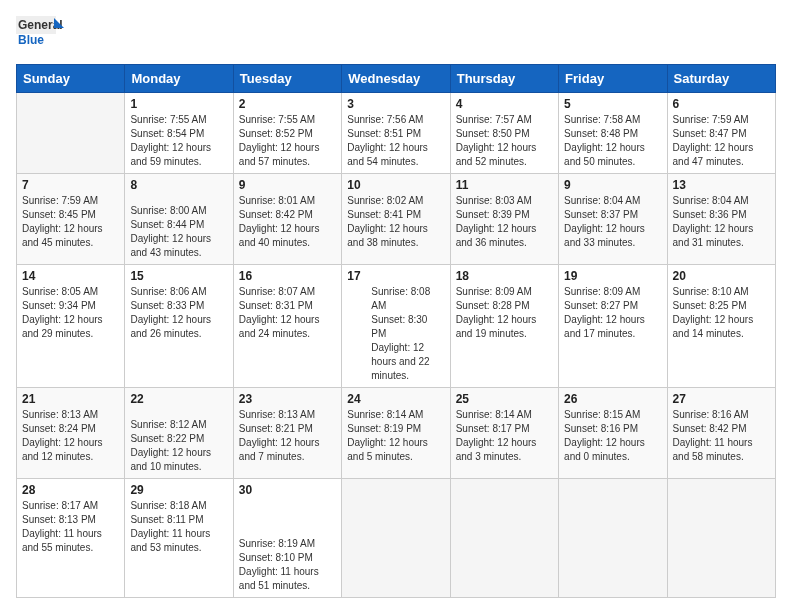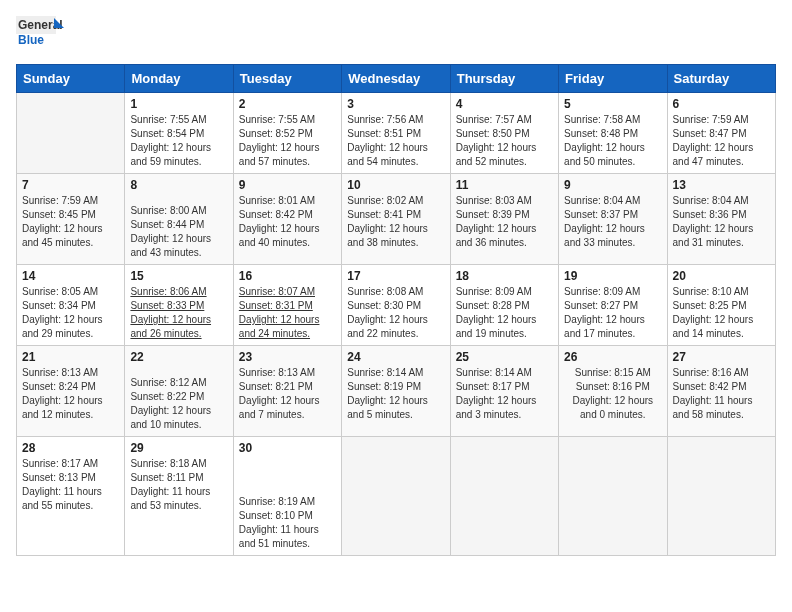--- a/index.html
+++ b/index.html
@@ -188,38 +188,38 @@
           <span class="day-number">13</span>
           <div class="day-info" style="white-space: pre-line;">Sunrise: 8:04 AM
 Sunset: 8:36 PM
 Daylight: 12 hours and 31 minutes.</div>
         </td>
       </tr>
       <tr>
         <td>
           <span class="day-number">14</span>
           <div class="day-info" style="white-space: pre-line;">Sunrise: 8:05 AM
-Sunset: 8:34 PM
+Sunset: 9:34 PM
 Daylight: 12 hours and 29 minutes.</div>
         </td>
         <td>
           <span class="day-number">15</span>
-          <div class="day-info" style="white-space: pre-line; text-decoration: underline;">Sunrise: 8:06 AM
+          <div class="day-info" style="white-space: pre-line;">Sunrise: 8:06 AM
 Sunset: 8:33 PM
 Daylight: 12 hours and 26 minutes.</div>
         </td>
         <td>
           <span class="day-number">16</span>
-          <div class="day-info" style="white-space: pre-line; text-decoration: underline;">Sunrise: 8:07 AM
+          <div class="day-info" style="white-space: pre-line;">Sunrise: 8:07 AM
 Sunset: 8:31 PM
 Daylight: 12 hours and 24 minutes.</div>
         </td>
         <td>
           <span class="day-number">17</span>
-          <div class="day-info" style="white-space: pre-line;">Sunrise: 8:08 AM
+          <div class="day-info" style="white-space: pre-line; margin-left: 24px;">Sunrise: 8:08 AM
 Sunset: 8:30 PM
 Daylight: 12 hours and 22 minutes.</div>
         </td>
         <td>
           <span class="day-number">18</span>
           <div class="day-info" style="white-space: pre-line;">Sunrise: 8:09 AM
 Sunset: 8:28 PM
 Daylight: 12 hours and 19 minutes.</div>
         </td>
         <td>
@@ -261,21 +261,21 @@
 Daylight: 12 hours and 5 minutes.</div>
         </td>
         <td>
           <span class="day-number">25</span>
           <div class="day-info" style="white-space: pre-line;">Sunrise: 8:14 AM
 Sunset: 8:17 PM
 Daylight: 12 hours and 3 minutes.</div>
         </td>
         <td>
           <span class="day-number">26</span>
-          <div class="day-info" style="white-space: pre-line; text-align: center;">Sunrise: 8:15 AM
+          <div class="day-info" style="white-space: pre-line;">Sunrise: 8:15 AM
 Sunset: 8:16 PM
 Daylight: 12 hours and 0 minutes.</div>
         </td>
         <td>
           <span class="day-number">27</span>
           <div class="day-info" style="white-space: pre-line;">Sunrise: 8:16 AM
 Sunset: 8:42 PM
 Daylight: 11 hours and 58 minutes.</div>
         </td>
       </tr>

